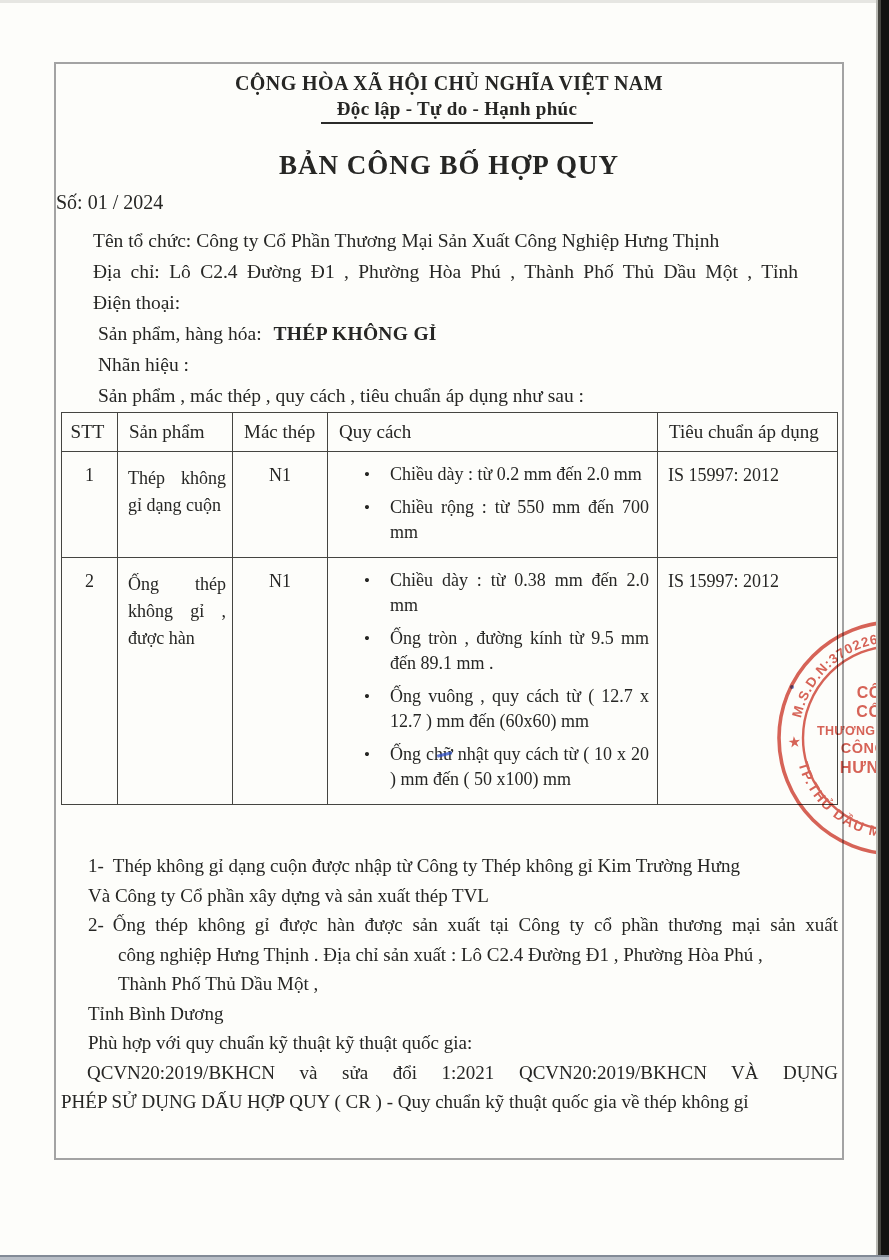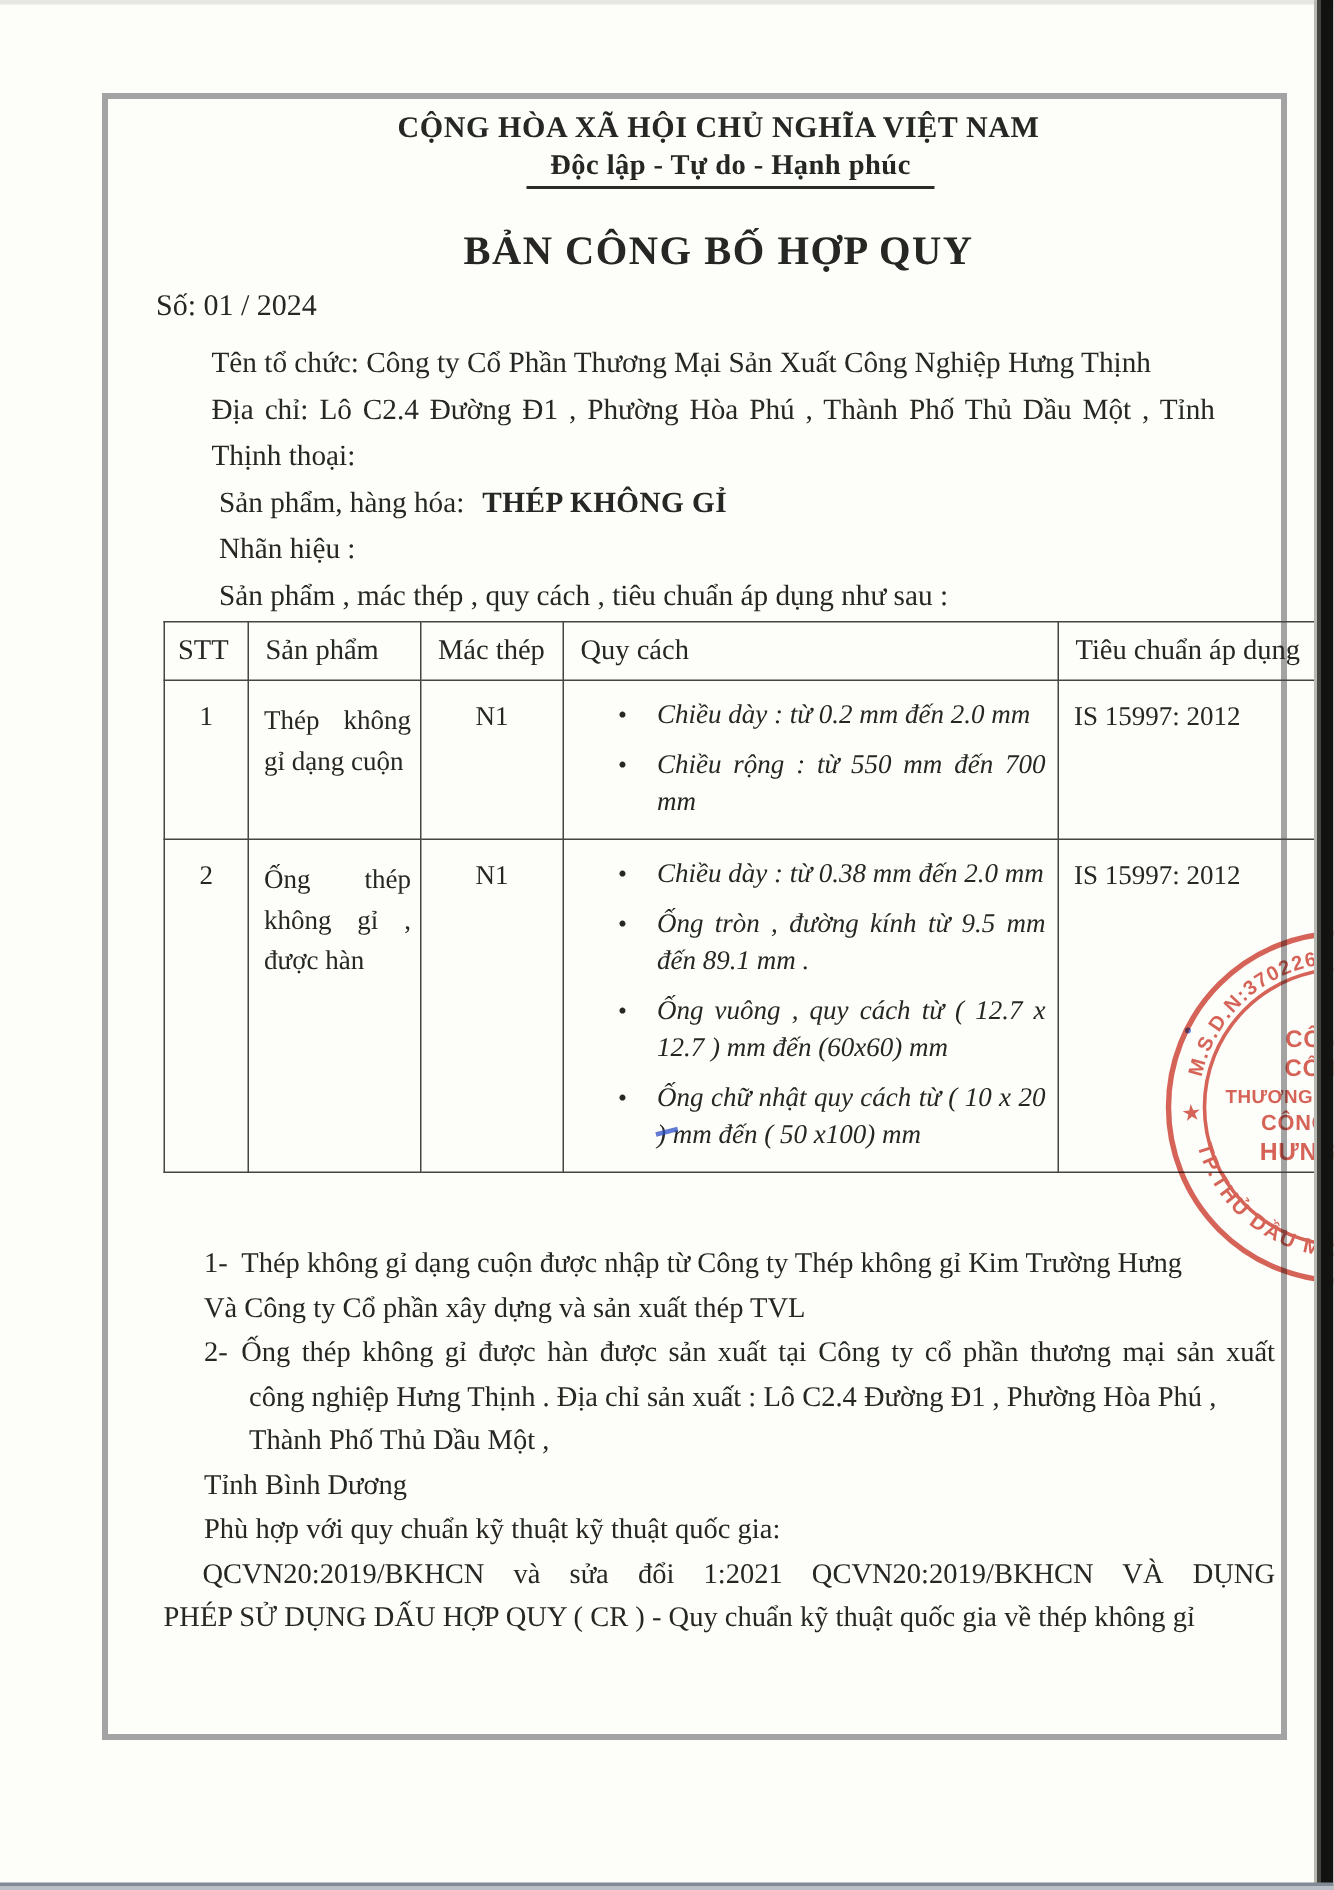--- a/index.html
+++ b/index.html
@@ -11,22 +11,22 @@
   }
   
   .edge-top{position:absolute;top:0;left:0;width:100%;height:3px;background:#e6e6e2;z-index:6;}
   .edge-right{position:absolute;top:0;right:0;width:13px;height:100%;z-index:6;
     background:linear-gradient(to right,#b8b8b2 0 2px,#45453f 2px 5px,#121210 5px 100%);}
   .edge-bottom{position:absolute;bottom:0;left:0;width:100%;height:5px;z-index:6;
     background:linear-gradient(to bottom,#828a96 0 2px,#b9bfc7 2px 100%);}
 
   
   .frame{
-    position:absolute;left:68px;top:62px;width:790px;height:1098px;
-    border:4px solid #a3a3a3;box-sizing:border-box;z-index:1;background:transparent;padding-left:32px;
+    position:absolute;left:54px;top:62px;width:790px;height:1098px;
+    border:2px solid #a3a3a3;box-sizing:border-box;z-index:1;background:transparent;
   }
 
   .nat-header{text-align:center;margin-top:7px;}
   .nat-line1{font-size:20px;line-height:25px;font-weight:bold;letter-spacing:.4px;}
   .motto-wrap{margin-top:1px;margin-left:16px;}
   .nat-line2{
     display:inline-block;font-size:19px;line-height:23px;font-weight:bold;
     padding:0 16px 2px 16px;border-bottom:2px solid #2b2b29;letter-spacing:.3px;
   }
   .doc-title{text-align:center;margin-top:26px;font-size:27px;line-height:30px;font-weight:bold;letter-spacing:1px;}
@@ -47,21 +47,21 @@
   th.h-stt{text-align:center;padding-left:0;}
   td{vertical-align:top;}
   .c-stt{text-align:center;padding-top:13px;}
   .c-prod{text-align:justify;padding:13px 6px 6px 10px;line-height:27px;}
   .c-grade{text-align:center;padding-top:13px;}
   .c-spec{padding:10px 8px 4px 36px;}
   .c-std{padding:13px 4px 6px 10px;}
   .blist{list-style:none;margin:0;padding:0;}
   .bitem{display:flex;margin:0 0 8px 0;line-height:25px;}
   .blt{flex:0 0 26px;font-size:17px;}
-  .btxt{flex:1;text-align:justify;font-style:italic;}
+  .btxt{flex:1;text-align:justify;}
 
   
   .notes-block{margin-top:46px;padding:0 4px 0 32px;font-size:19px;line-height:29.5px;}
   .nline{display:block;}
   .nnum{margin-right:9px;}
   .note-2 .nline{padding-left:30px;}
   .note-2 .line-0{padding-left:0;text-align:justify;text-align-last:justify;}
   .p-province,.p-conform{margin:0;}
   .qcvn{margin-left:-27px;}
   .q-line{display:block;}
@@ -91,21 +91,21 @@
   </div>
 
   <div class="doc-title">BẢN CÔNG BỐ HỢP QUY</div>
   <div class="doc-number">Số: 01 / 2024</div>
 
   <div class="body-copy">
     <p>Tên tổ chức: Công ty Cổ Phần Thương Mại Sản Xuất Công Nghiệp Hưng Thịnh</p>
     <p class="addr">
       <span class="addr-line addr-l0">Địa chỉ: Lô C2.4 Đường Đ1 , Phường Hòa Phú , Thành Phố Thủ Dầu Một , Tỉnh</span>
     </p>
-    <p>Thịnh thoại:</p>
+    <p>Điện thoại:</p>
     <p class="p-product">
       <span>Sản phẩm, hàng hóa:</span><span class="bold">THÉP KHÔNG GỈ</span>
     </p>
     <p class="p-brand">Nhãn hiệu :</p>
     <p class="p-intro">Sản phẩm , mác thép , quy cách , tiêu chuẩn áp dụng như sau :</p>
   </div>
 
   <table class="spec">
     <colgroup>
       <col style="width:56px">

